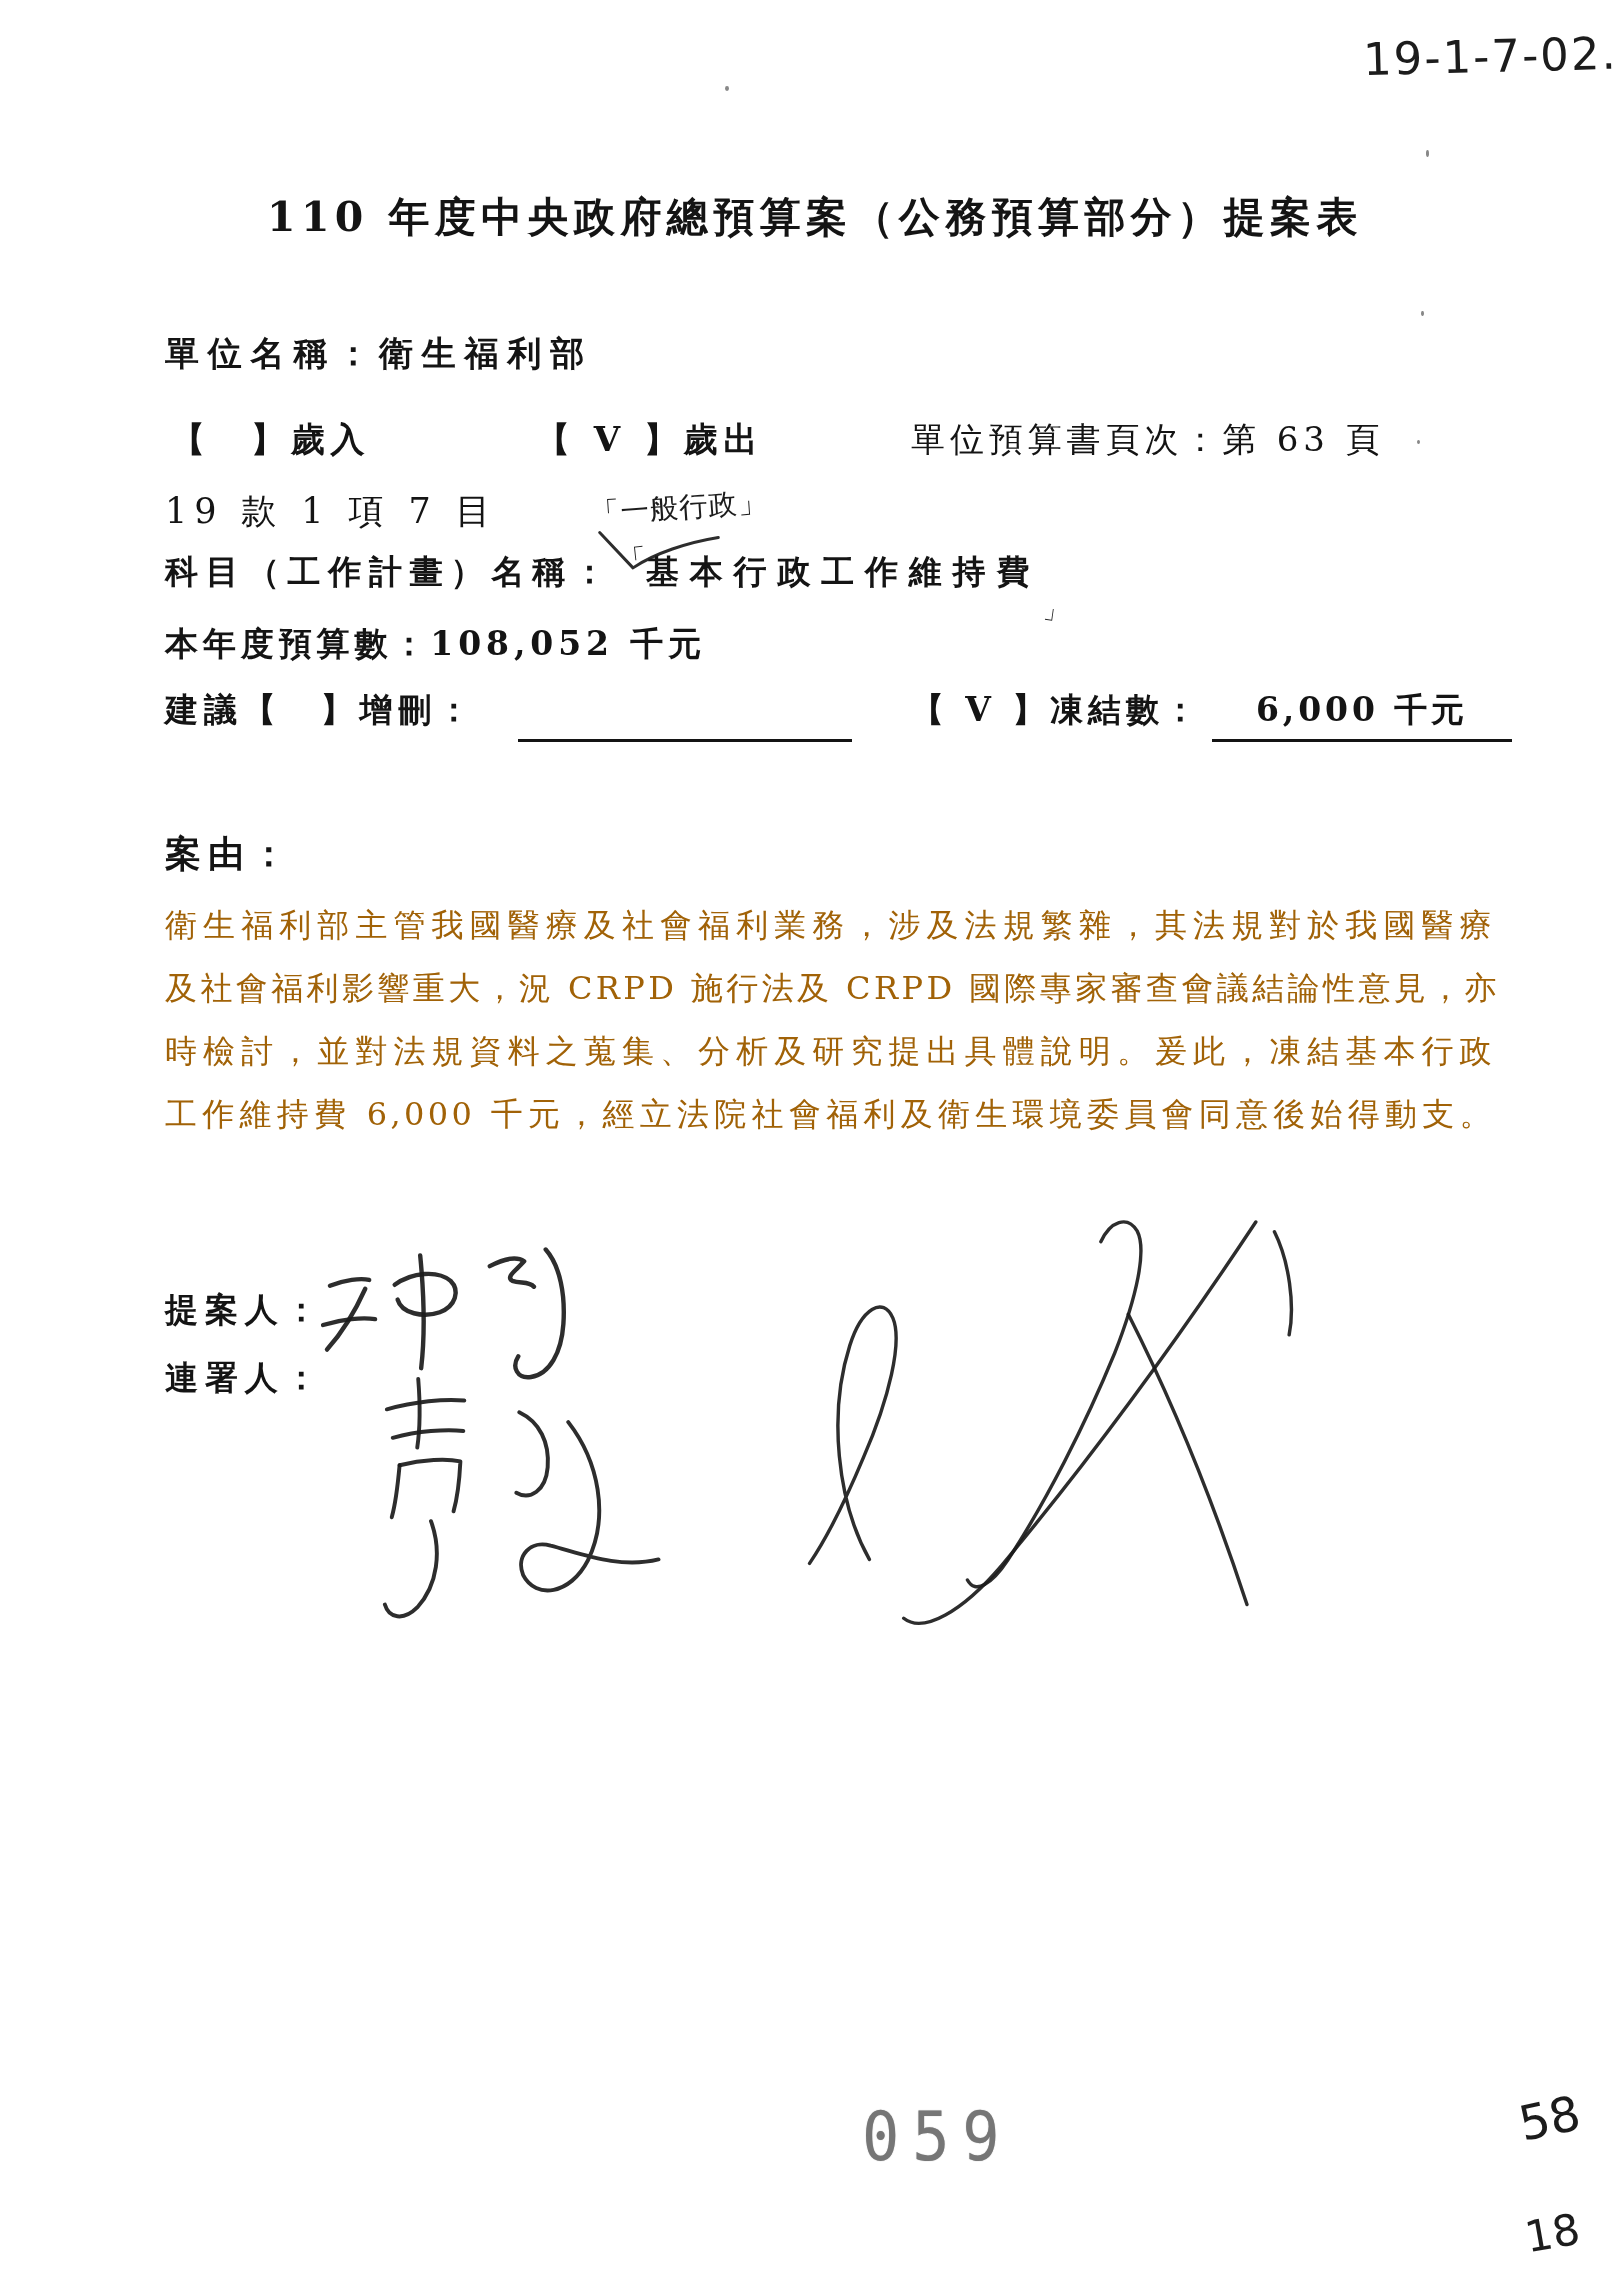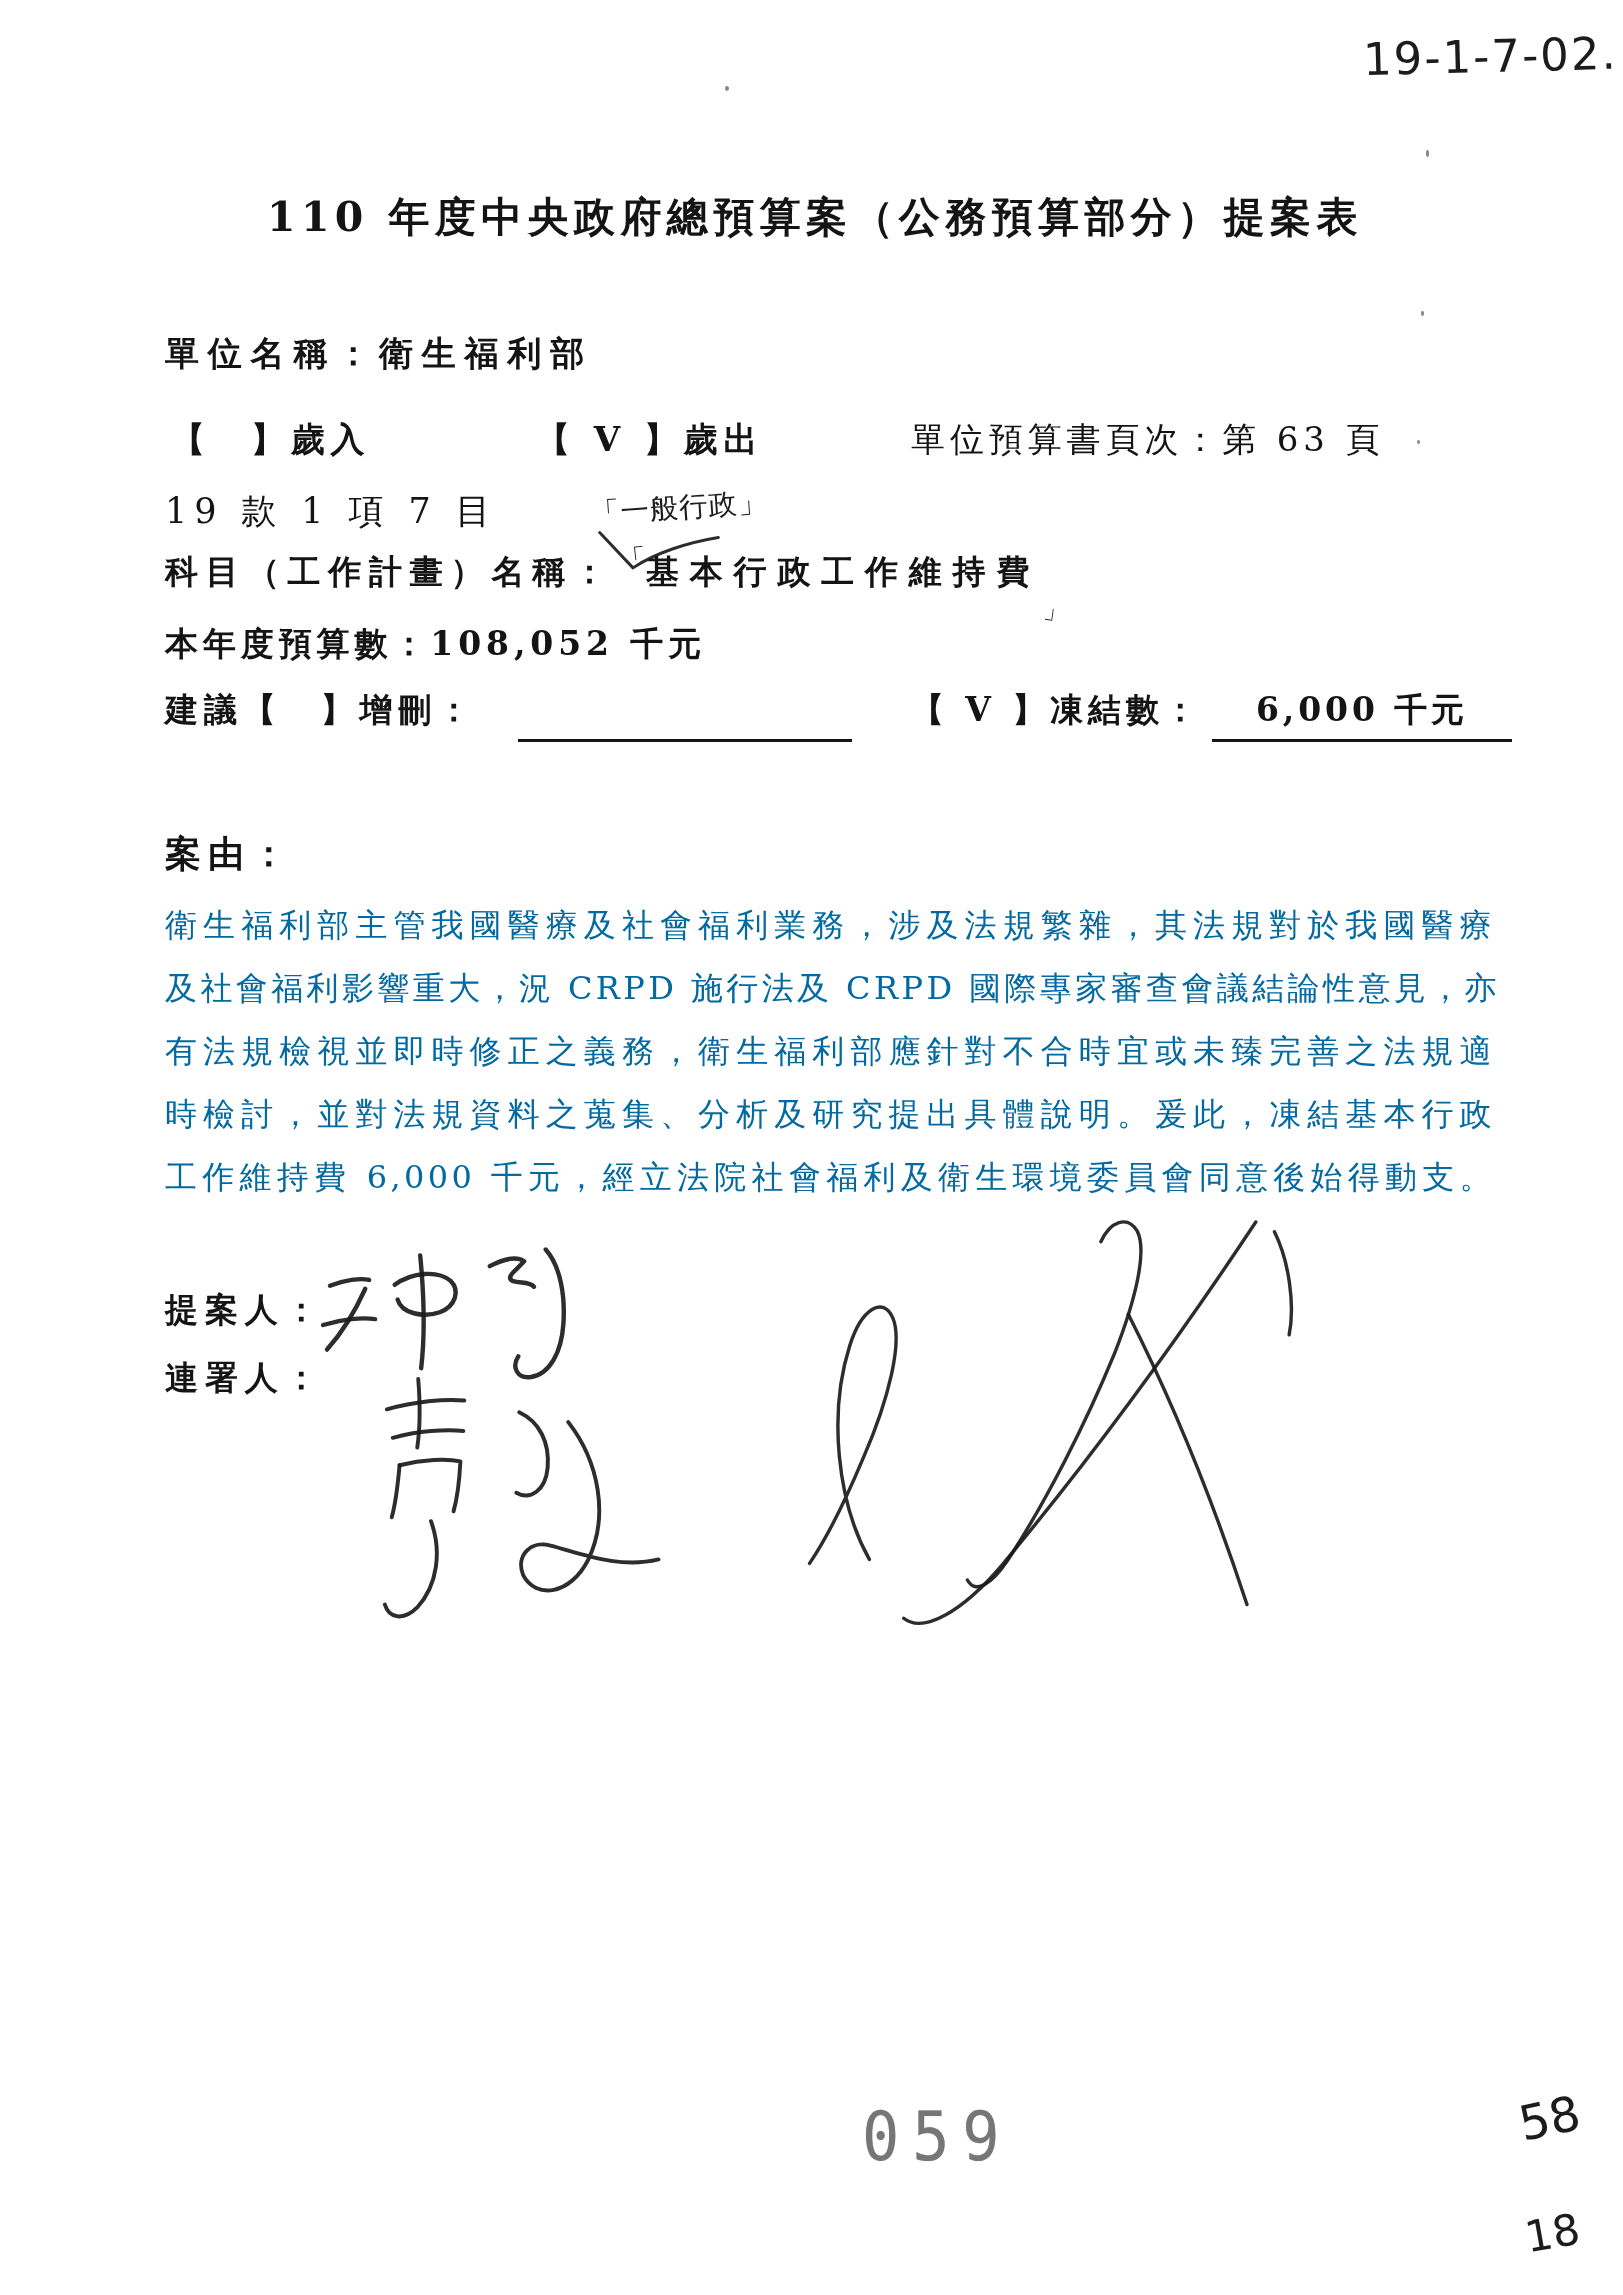--- a/index.html
+++ b/index.html
@@ -53,21 +53,21 @@
                    font-size: 33px; font-weight: 700; letter-spacing: 3.9px; text-align: center; }
 
   .case-heading { left: 165px; top: 830px; font-size: 36px; font-weight: 700; letter-spacing: 6.9px; }
 
   .case-body { left: 165px; top: 904px; width: 1330px; }
   .case-line {
     height: 63px;
     font-size: 32px;
     font-weight: 400;
     letter-spacing: 3.4px;
-    color: #0369a1;
+    color: #a16207;
     text-align: justify;
     text-align-last: justify;
     text-justify: inter-character;
     white-space: nowrap;
   }
 
   .proposer-label { left: 165px; top: 1288px; font-size: 33px; font-weight: 700; letter-spacing: 6.9px; }
   .cosigner-label { left: 165px; top: 1356px; font-size: 33px; font-weight: 700; letter-spacing: 6.9px; }
 
   .stamp-number {
@@ -121,21 +121,20 @@
   <div class="abs suggest-label">建議【　】增刪：</div>
   <div class="abs blank-line"></div>
   <div class="abs freeze-label">【 V 】凍結數：</div>
   <div class="abs freeze-value">6,000 千元</div>
 
   <div class="abs case-heading">案由：</div>
 
   <div class="abs case-body">
     <div class="case-line">衛生福利部主管我國醫療及社會福利業務，涉及法規繁雜，其法規對於我國醫療</div>
     <div class="case-line">及社會福利影響重大，況 CRPD 施行法及 CRPD 國際專家審查會議結論性意見，亦</div>
-    <div class="case-line">有法規檢視並即時修正之義務，衛生福利部應針對不合時宜或未臻完善之法規適</div>
     <div class="case-line">時檢討，並對法規資料之蒐集、分析及研究提出具體說明。爰此，凍結基本行政</div>
     <div class="case-line">工作維持費 6,000 千元，經立法院社會福利及衛生環境委員會同意後始得動支。</div>
   </div>
 
   <div class="abs proposer-label">提案人：</div>
   <div class="abs cosigner-label">連署人：</div>
 
   <svg class="ink-svg" viewBox="0 0 3310 4680" xmlns="http://www.w3.org/2000/svg">
 
     <g stroke-width="6">

